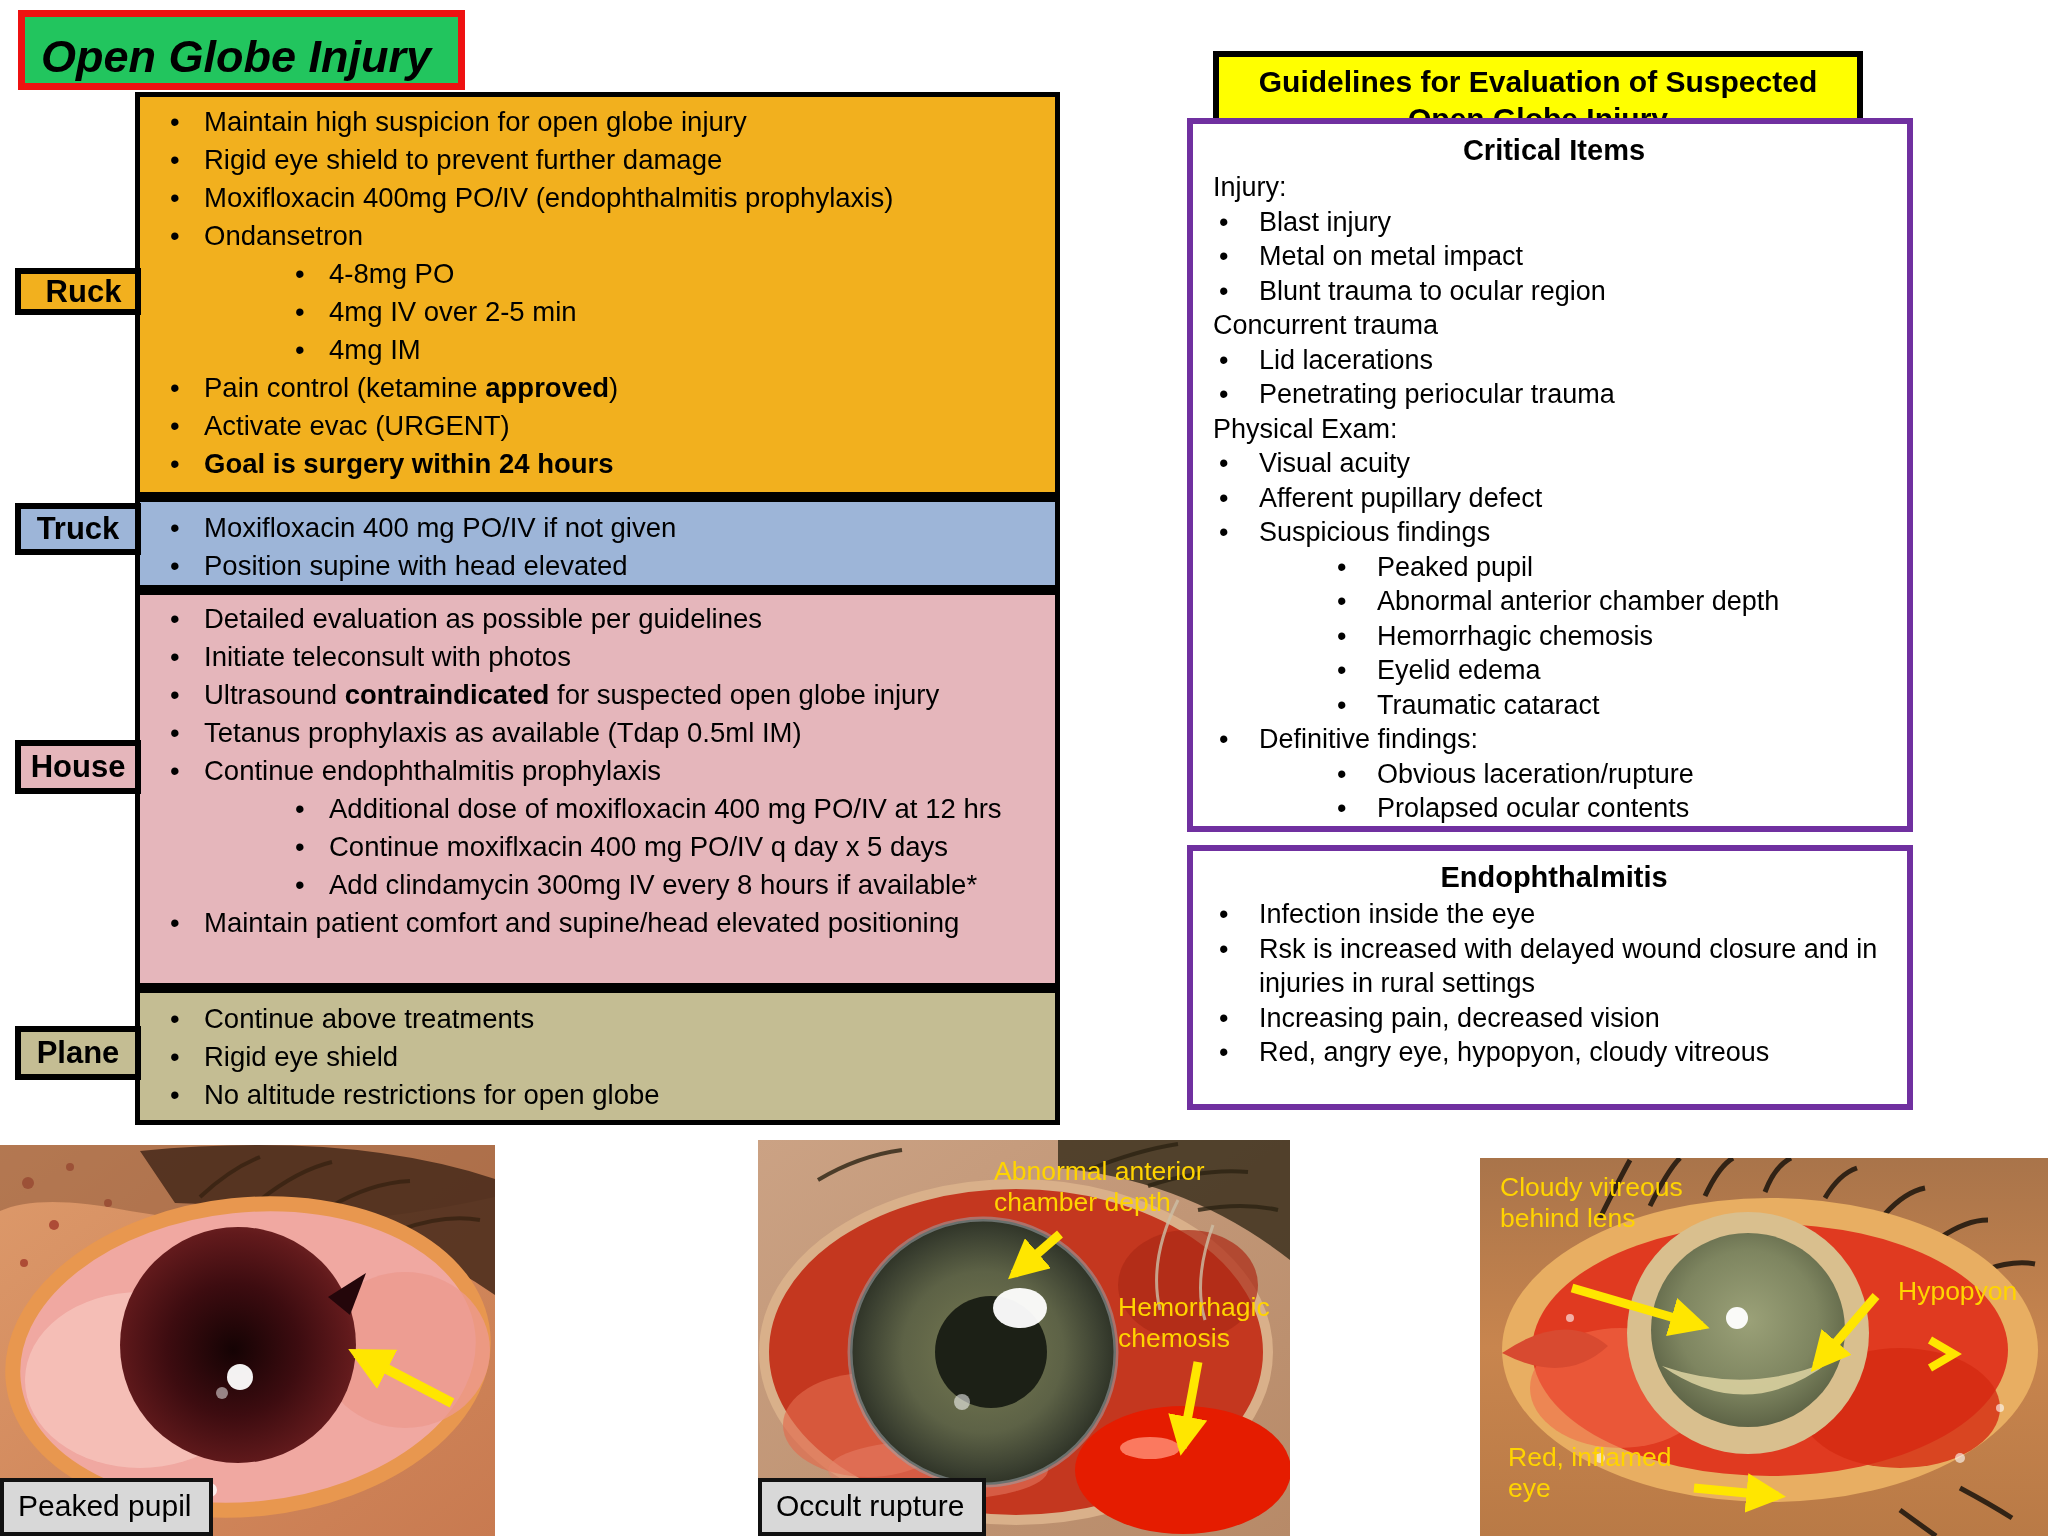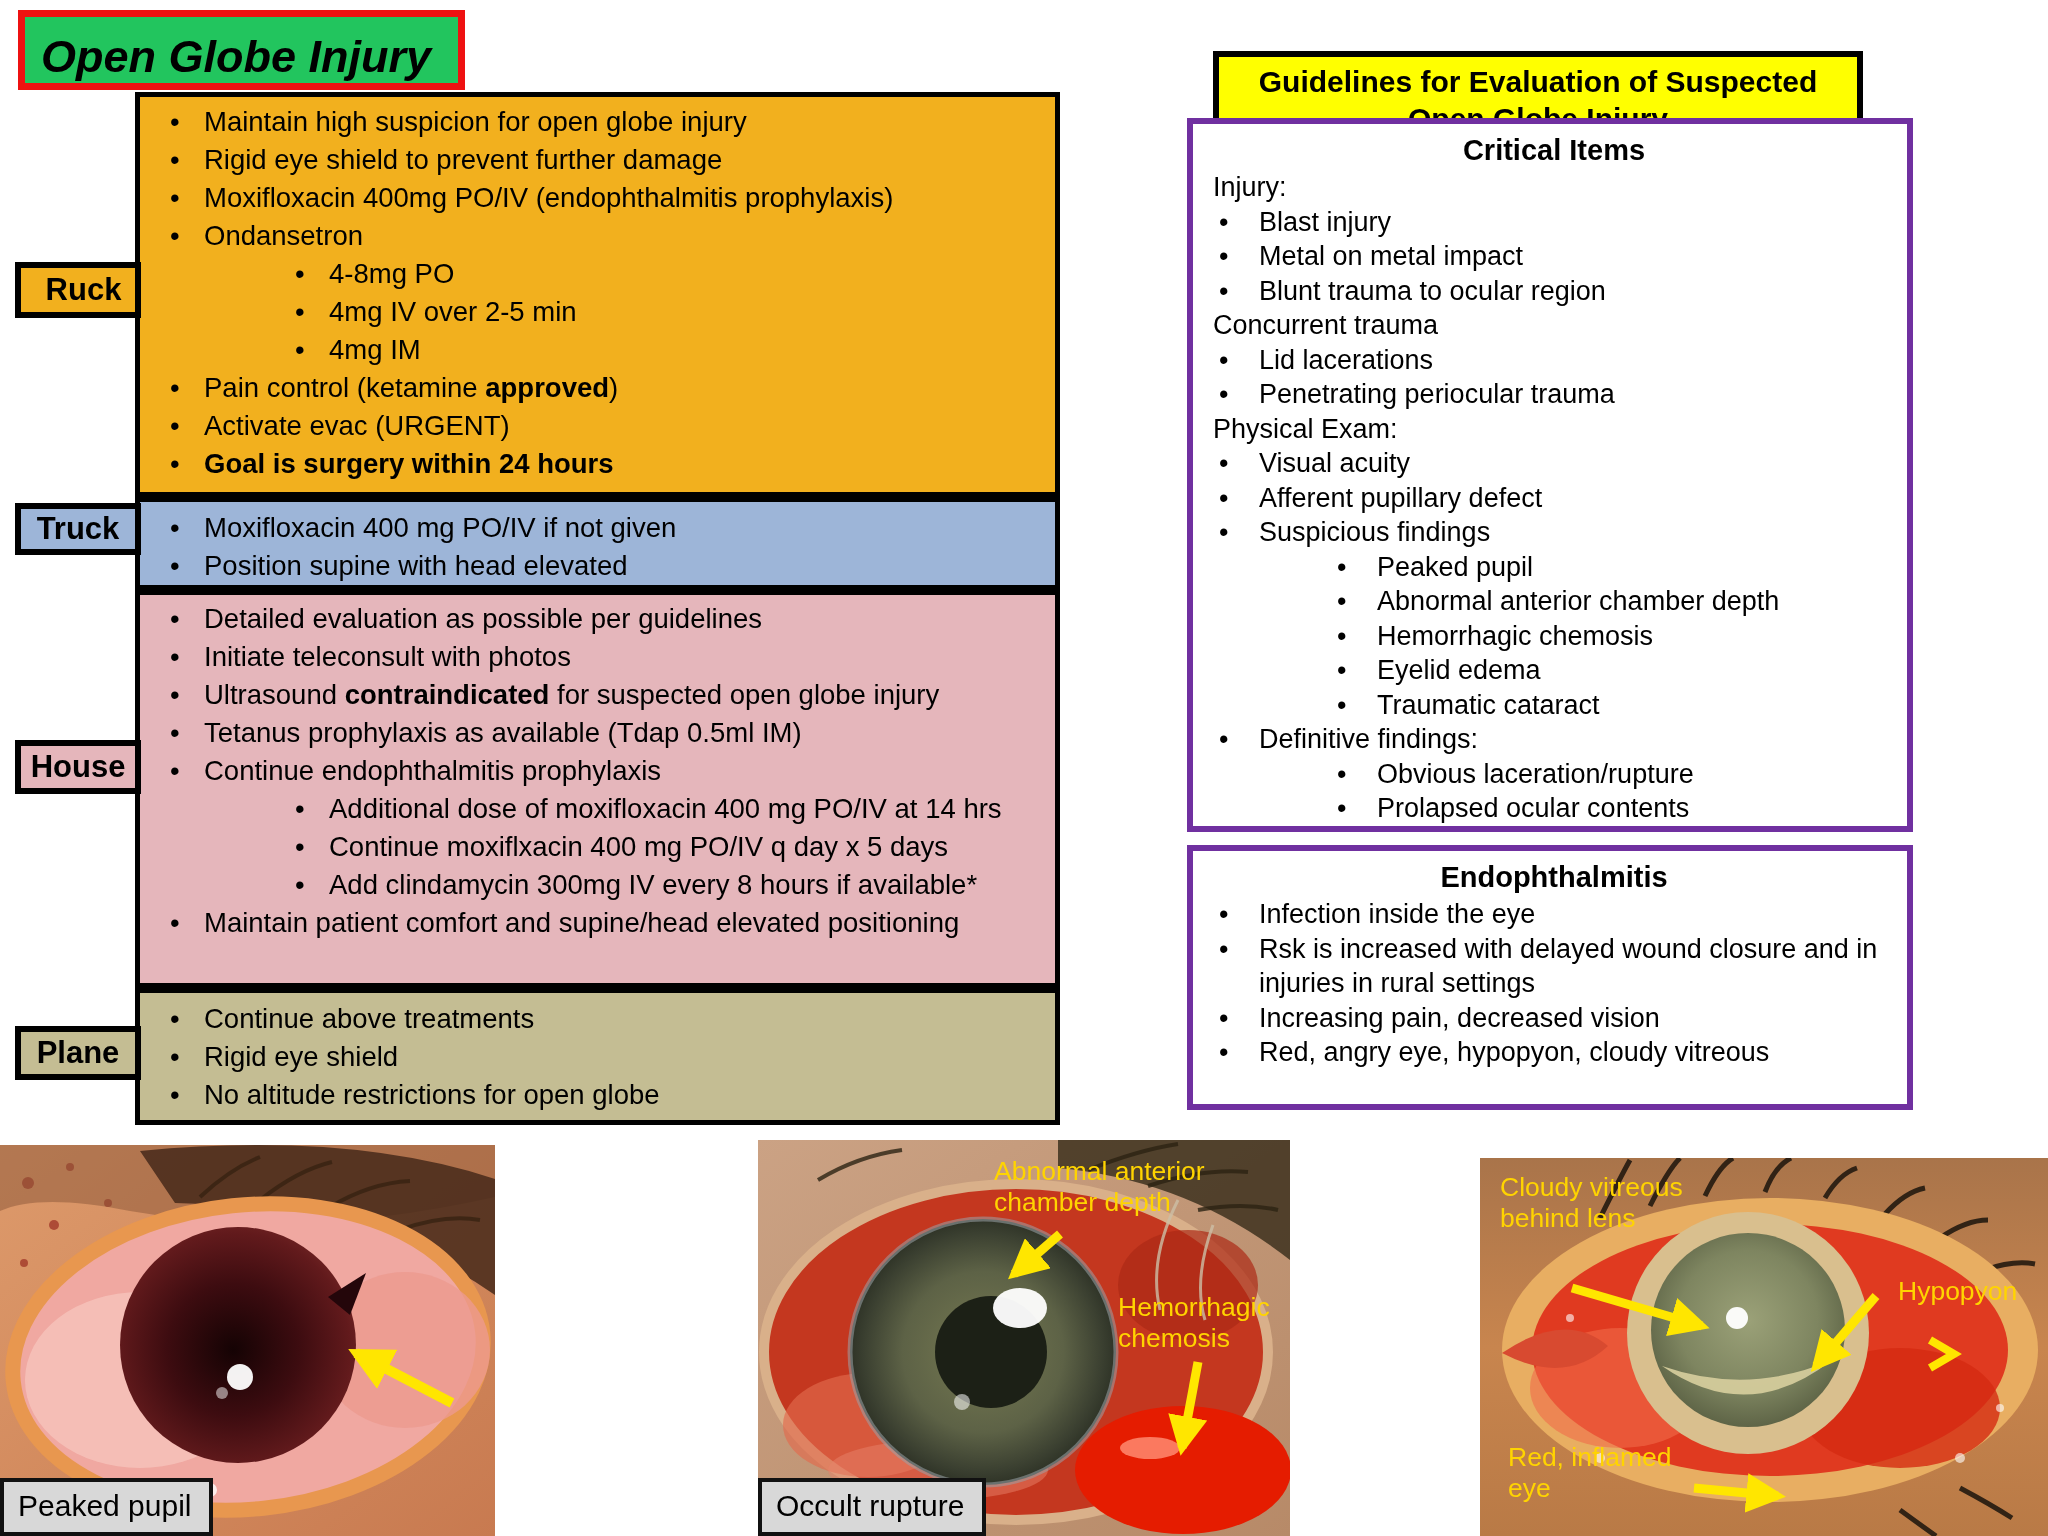--- a/index.html
+++ b/index.html
@@ -24,21 +24,21 @@
   .li .txt{flex:1;}
   .li.sub{padding-left:125px;}
   .li.hdr{padding-left:0;}
   .panel .li{font-size:27px;line-height:34.5px;}
   .panel .li .blt{width:40px;flex:0 0 40px;padding-left:6px;}
   .panel .li.sub{padding-left:118px;}
 
   
   .side-label{position:absolute;left:15px;width:126px;box-sizing:border-box;border:6px solid #000;
               display:flex;align-items:center;justify-content:center;font-weight:bold;font-size:31px;}
-  .lab-ruck {top:262px; height:56px;background:var(--orange);padding-left:11px;}
+  .lab-ruck {top:268px; height:47px;background:var(--orange);padding-left:11px;}
   .lab-truck{top:503px; height:52px;background:var(--blue);}
   .lab-house{top:740px; height:54px;background:var(--pink);}
   .lab-plane{top:1026px;height:54px;background:var(--tan);}
 
   
   .guide-title{position:absolute;left:1213px;top:14px;width:650px;height:97px;box-sizing:border-box;
                background:var(--yellow);border:6px solid #000;display:flex;align-items:center;justify-content:center;
                text-align:center;font-weight:bold;font-size:30px;line-height:37px;padding:0 14px;margin-top:37px;}
   .panel{position:absolute;left:1187px;width:726px;box-sizing:border-box;background:#fff;
          border:6px solid var(--purple);padding:6px 12px 0 20px;}
@@ -133,21 +133,21 @@
       <div class="li">
         <span class="blt">•</span>
         <span class="txt"><span>Tetanus prophylaxis as available (Tdap 0.5ml IM)</span></span>
       </div>
       <div class="li">
         <span class="blt">•</span>
         <span class="txt"><span>Continue endophthalmitis prophylaxis</span></span>
       </div>
       <div class="li sub">
         <span class="blt">•</span>
-        <span class="txt"><span>Additional dose of moxifloxacin 400 mg PO/IV at 14 hrs</span></span>
+        <span class="txt"><span>Additional dose of moxifloxacin 400 mg PO/IV at 12 hrs</span></span>
       </div>
       <div class="li sub">
         <span class="blt">•</span>
         <span class="txt"><span>Continue moxiflxacin 400 mg PO/IV q day x 5 days</span></span>
       </div>
       <div class="li sub">
         <span class="blt">•</span>
         <span class="txt"><span>Add clindamycin 300mg IV every 8 hours if available*</span></span>
       </div>
       <div class="li">

